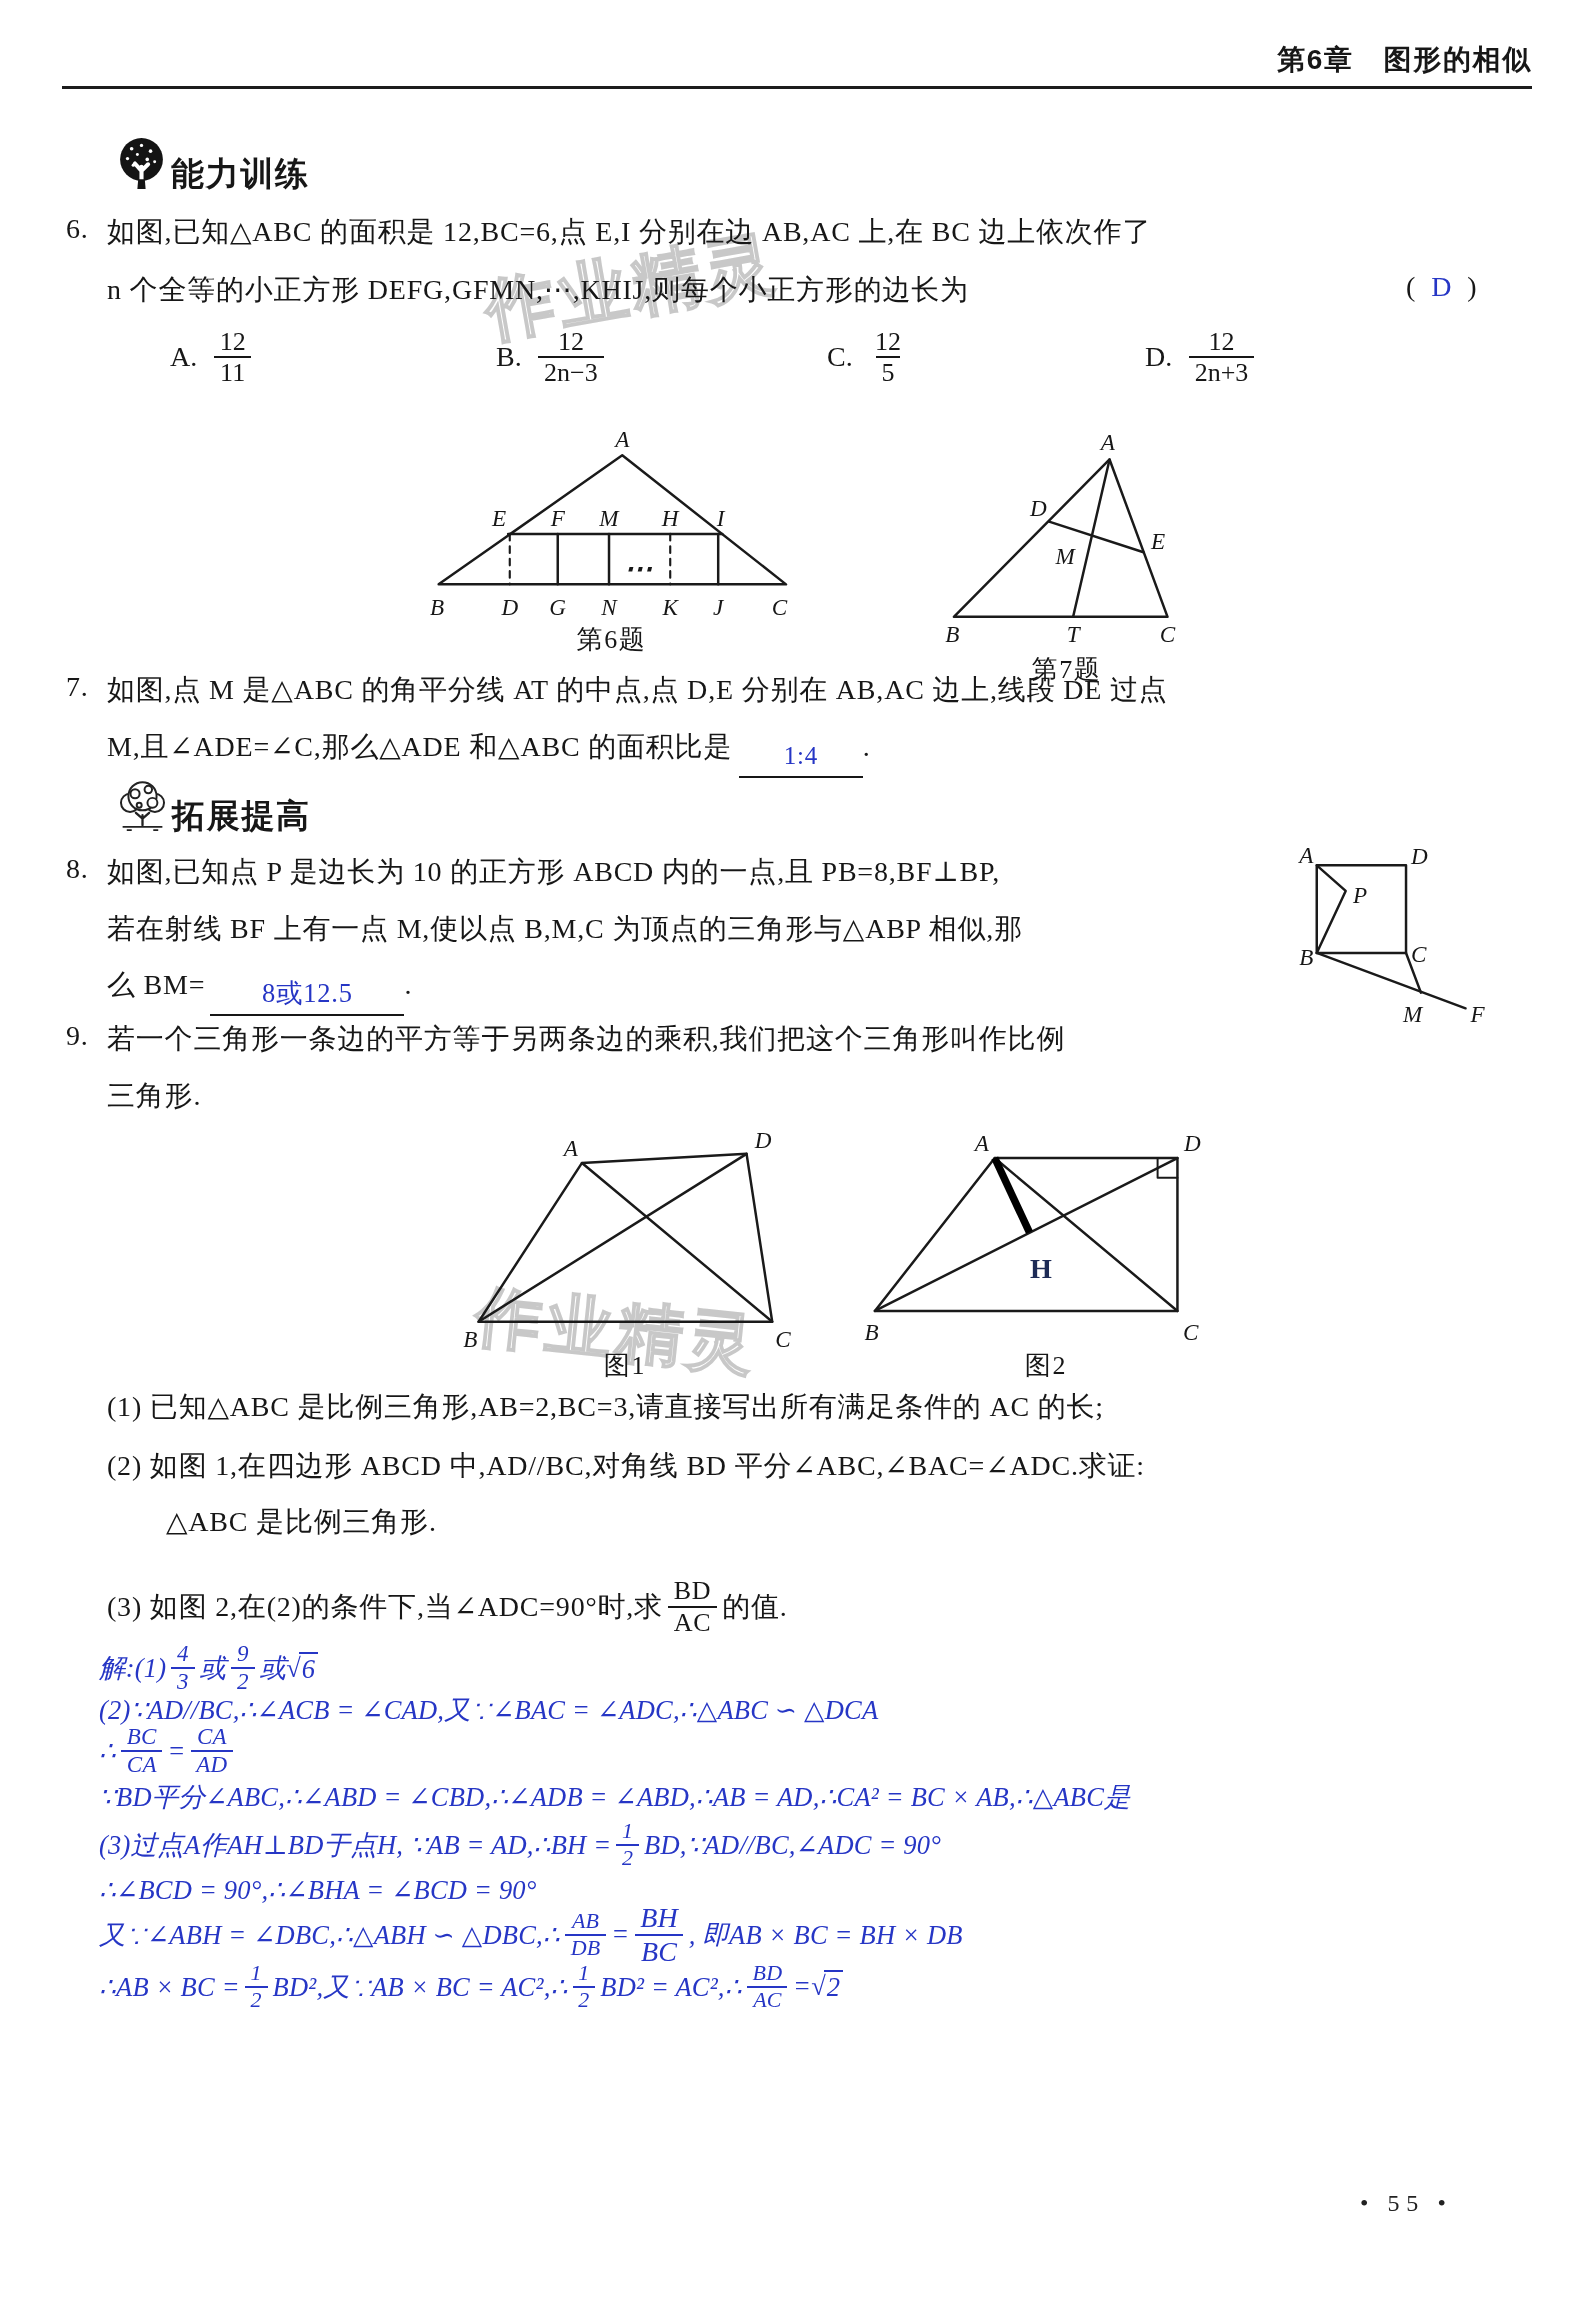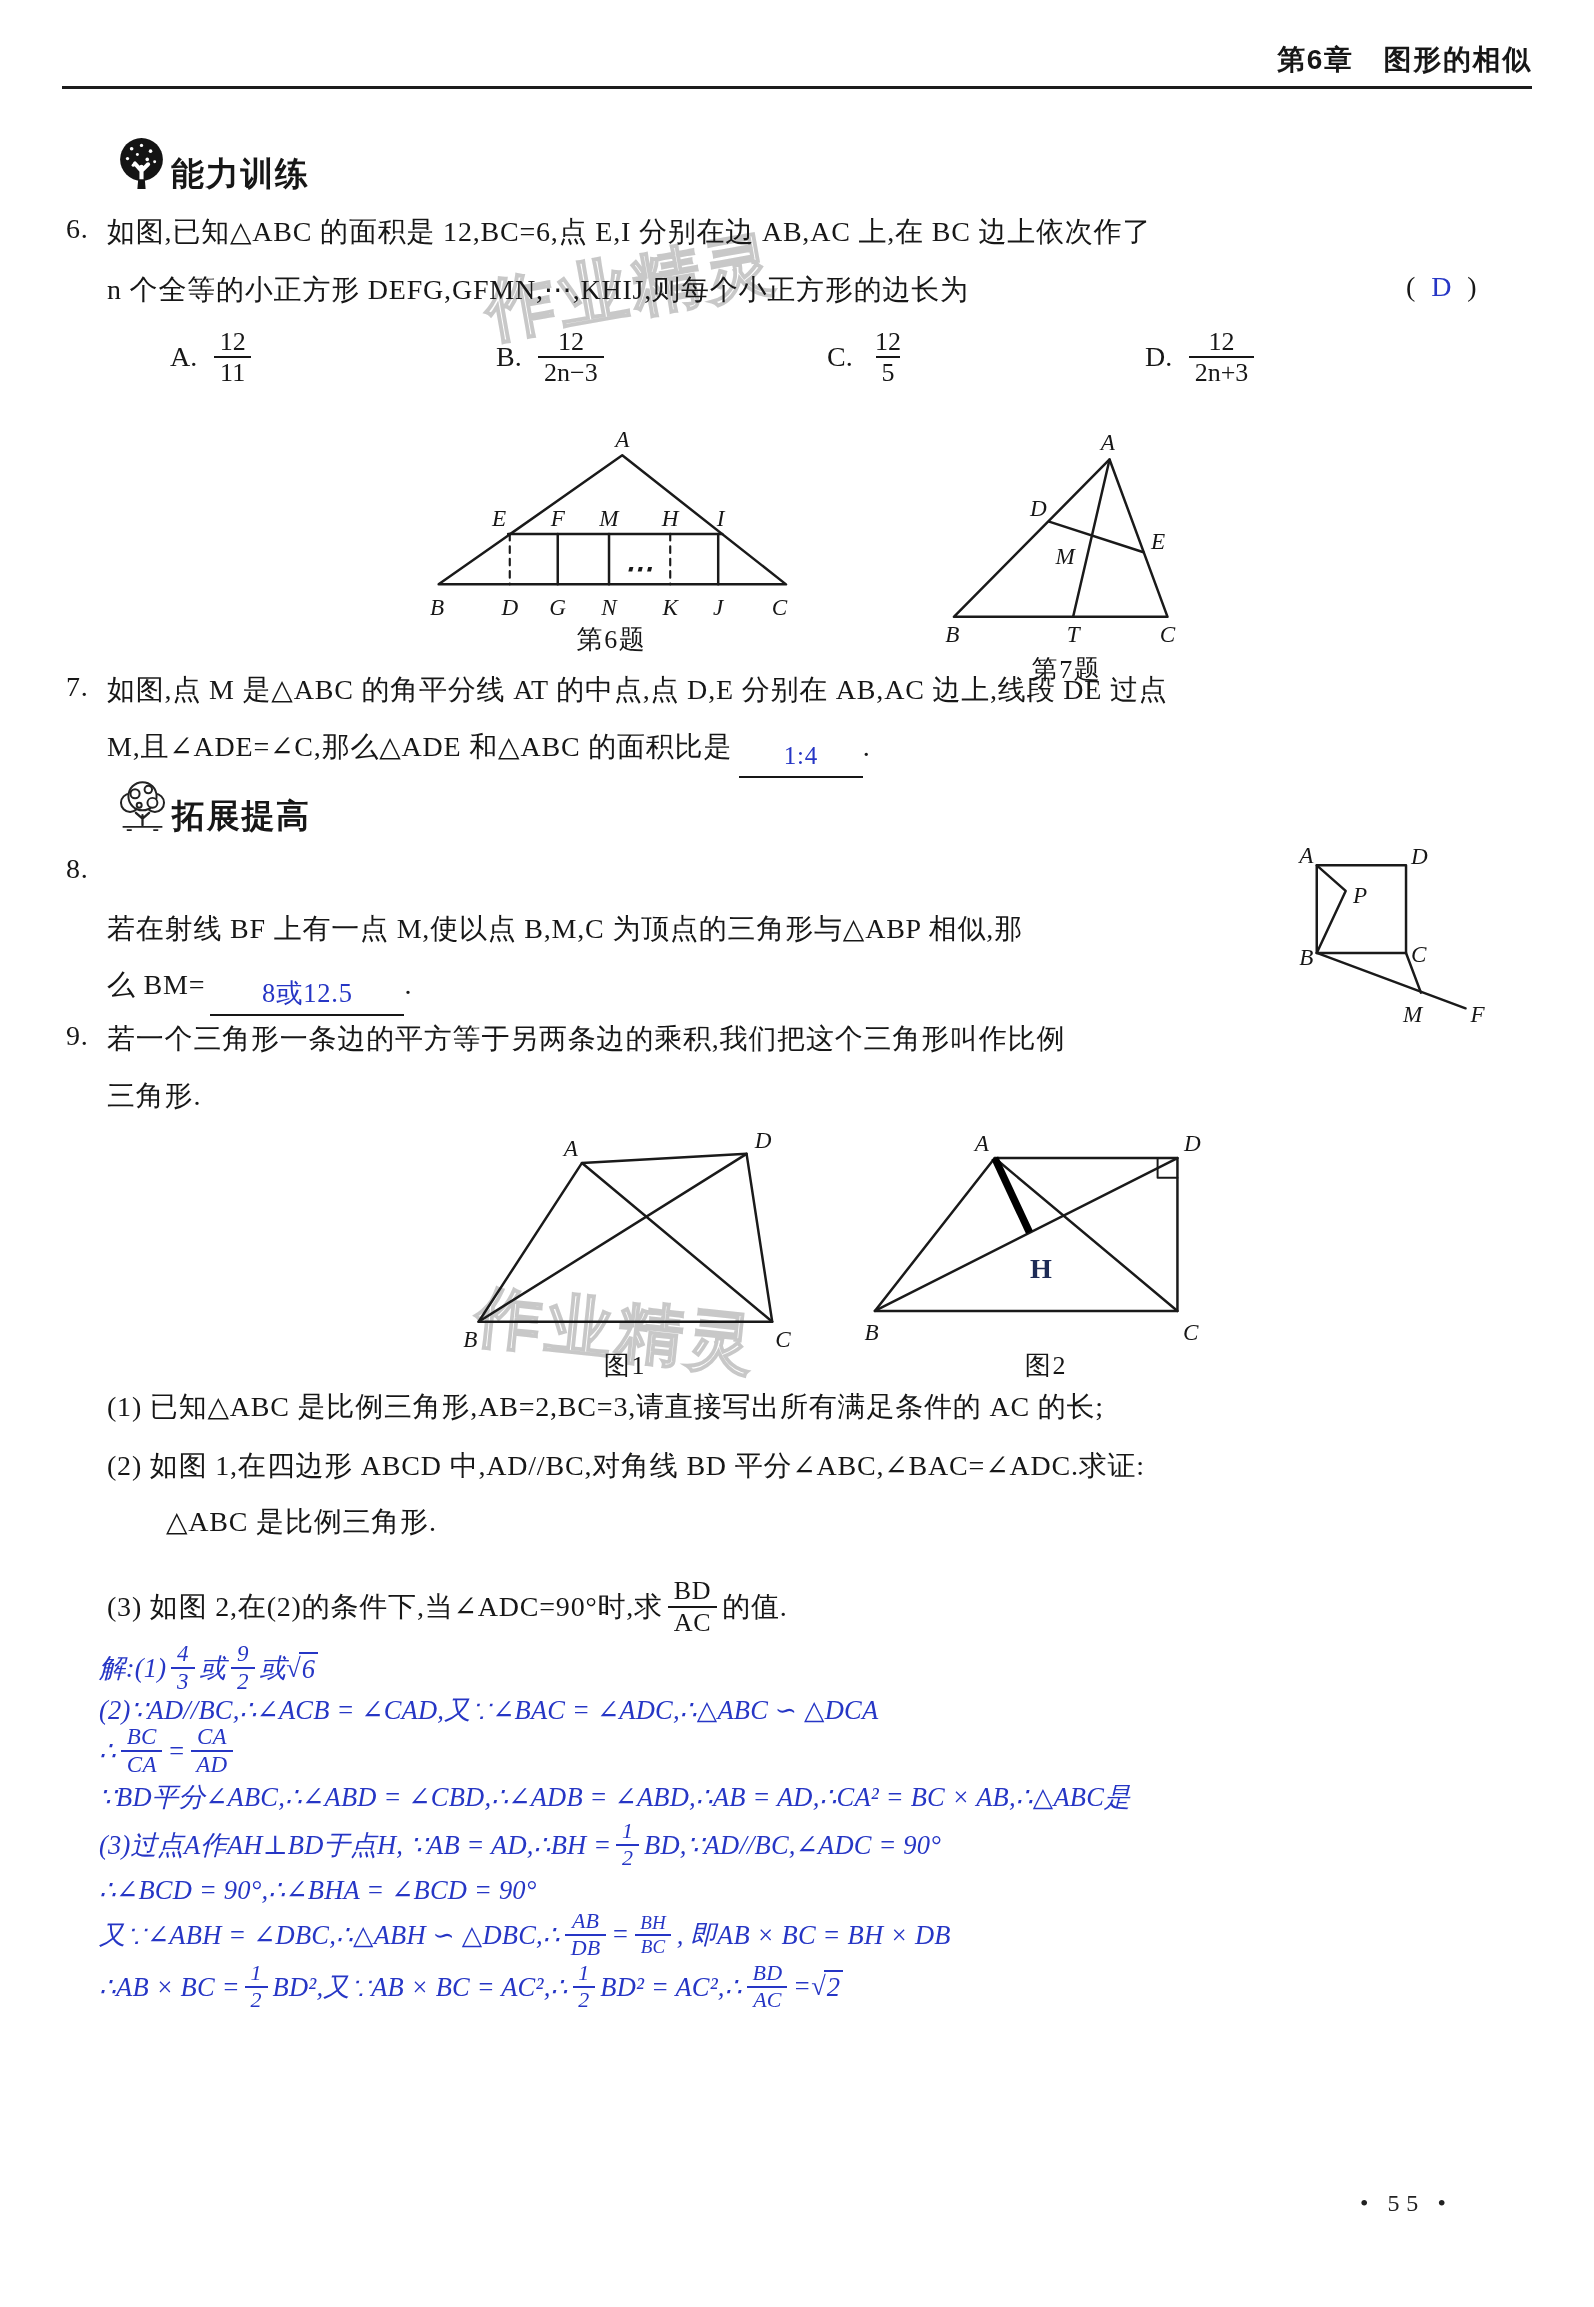--- a/index.html
+++ b/index.html
@@ -147,20 +147,21 @@
       <circle cx="39" cy="15" r="4.5"></circle>
       <circle cx="44" cy="31" r="6"></circle>
       <circle cx="28" cy="34" r="3"></circle>
     </g>
     <path d="M32 46 V58 M32 50 L24 43 M32 50 L40 43" stroke="#222" stroke-width="2.8" fill="none" stroke-linecap="round"></path>
     <path d="M8 60 H56 M13 64 H19 M45 64 H51" stroke="#222" stroke-width="2.2" fill="none"></path>
   </svg>
   <div class="abs sec-title" style="left:172px;top:794px">拓展提高</div>
 
   <div class="line" style="left:66px;top:853px">8.</div>
+  <div class="line" style="left:107px;top:853px">如图,已知点 P 是边长为 10 的正方形 ABCD 内的一点,且 PB=8,BF⊥BP,</div>
   <div class="line" style="left:107px;top:910px">若在射线 BF 上有一点 M,使以点 B,M,C 为顶点的三角形与△ABP 相似,那</div>
   <div class="line" style="left:107px;top:966px"><span>么 BM=</span><span class="blank" style="width:194px;margin-left:5px"><span class="blue" style="font-size:26.5px">8或12.5</span></span><span>.</span></div>
 
   <svg style="left:1282px;top:843px" width="215" height="186" viewBox="0 0 260 225">
     <rect x="42" y="27" width="108" height="106" class="ln"></rect>
     <path class="ln" d="M42 27 L77 58 L42 133"></path>
     <line class="ln" x1="42" y1="133" x2="222" y2="200"></line>
     <line class="ln" x1="150" y1="133" x2="168" y2="181"></line>
     <text x="38" y="24" text-anchor="end">A</text>
     <text x="156" y="26">D</text>
@@ -252,21 +253,21 @@
     <span>BD,∵AD//BC,∠ADC = 90°</span>
   </div>
   <div class="abs sol" style="left:99px;top:1874px">∴∠BCD = 90°,∴∠BHA = ∠BCD = 90°</div>
   <div class="abs sol row" style="left:99px;top:1908px;height:53px">
     <span>又∵∠ABH = ∠DBC,∴△ABH ∽ △DBC,∴</span>
     <span class="frac" style="font-size:22px">
         <span class="fn">AB</span>
         <span class="fd">DB</span>
       </span>
     <span>=</span>
-    <span class="frac" style="font-size:19px">
+    <span class="frac" style="font-size:28px">
         <span class="fn">BH</span>
         <span class="fd">BC</span>
       </span>
     <span>,  即AB × BC = BH × DB</span>
   </div>
   <div class="abs sol row" style="left:99px;top:1960px;height:53px">
     <span>∴AB × BC =</span>
     <span class="frac" style="font-size:22px">
         <span class="fn">1</span>
         <span class="fd">2</span>

